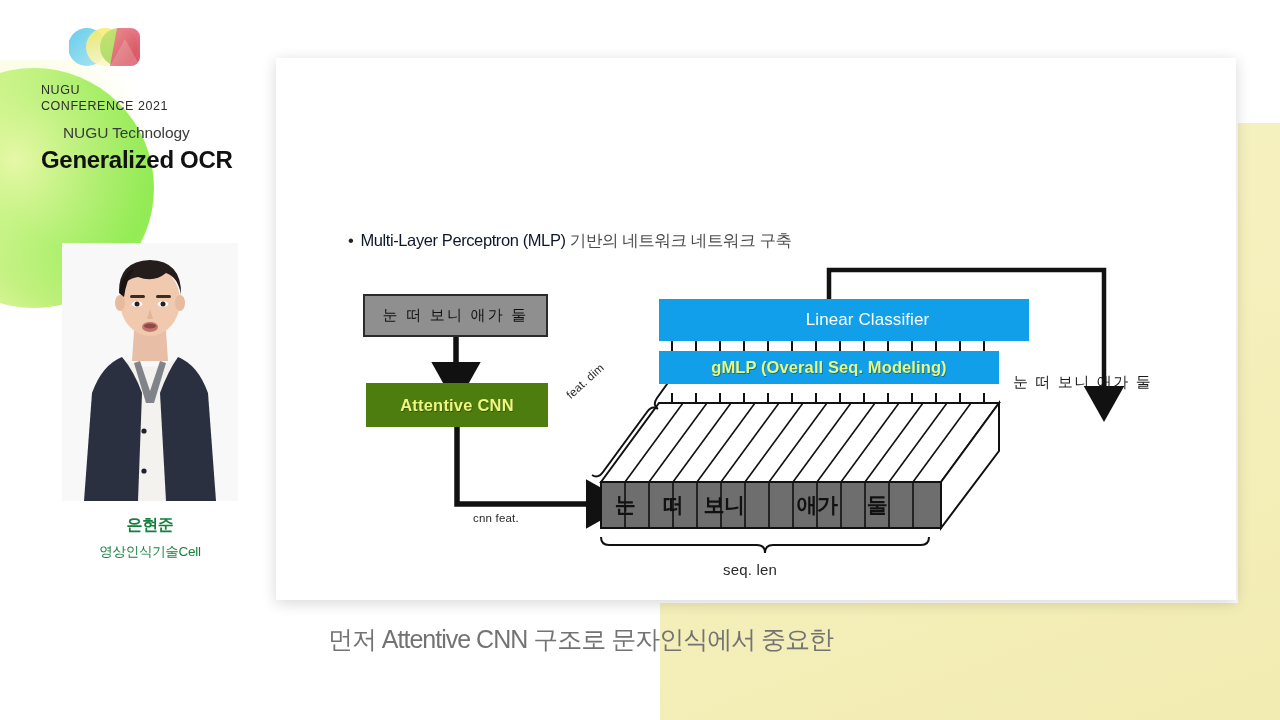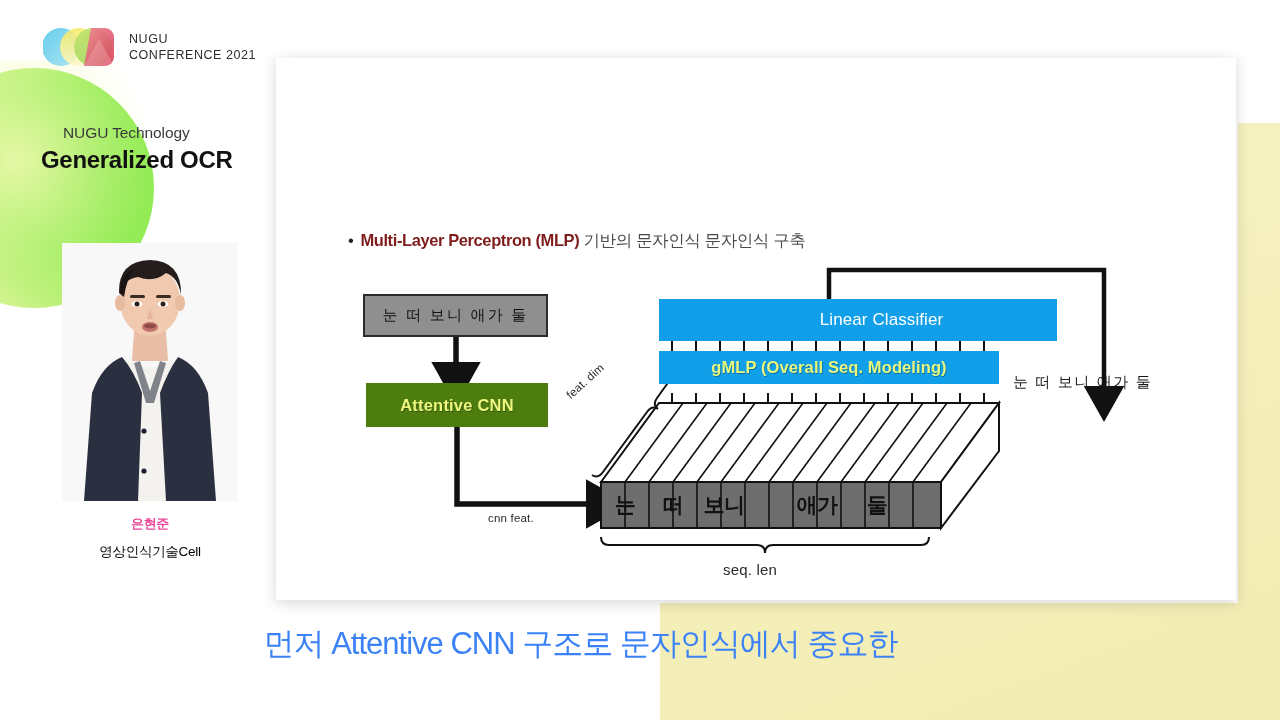--- a/index.html
+++ b/index.html
@@ -24,95 +24,95 @@
     border-radius:50%;
     background:radial-gradient(circle at 72% 42%, #8de84f 0%, #93ec55 38%, #bdf07a 62%, #e9f7a9 82%, #f7fbd8 95%, rgba(255,255,255,0) 100%);
     filter:blur(0.5px);
   }
   #bg-green-fade{
     position:absolute; left:-60px; top:60px; width:215px; height:250px;
     background:radial-gradient(ellipse at 35% 40%, rgba(245,250,180,.85) 0%, rgba(255,255,255,0) 70%);
   }
 
   
-  #brand-header{ position:absolute; left:41px; top:25px; display:flex; align-items:center; gap:13px; }
+  #brand-header{ position:absolute; left:41px; top:25px; display:flex; align-items:center; gap:13px;flex-direction:column; }
   #brand-logo{ width:75px; height:44px; position:relative; overflow:hidden; }
   #brand-logo svg{ display:block; }
   #brand-title-group{ line-height:1.28; }
   .brand-line{ font-size:12.5px; letter-spacing:.55px; color:#2d2d2d; font-weight:400; }
 
   #session-block{ position:absolute; left:41px; top:124px; }
   #session-category{ font-size:15.5px; color:#3a3a3a; letter-spacing:-.1px;margin-left:22px; }
   #session-title{ font-size:24px; font-weight:bold; color:#111; margin-top:4px; letter-spacing:-.3px; }
 
   
   #speaker-video{
     position:absolute; left:62px; top:243px; width:176px; height:258px;
     background:#f7f7f7; overflow:hidden;
   }
   #speaker-name{
     position:absolute; left:0; top:515px; width:300px; text-align:center;
-    font-size:13px; font-weight:bold; color:#ec4899; letter-spacing:-.3px;
+    font-size:16px; font-weight:bold; color:#15803d; letter-spacing:-.3px;
   }
   #speaker-team{
     position:absolute; left:0; top:543px; width:300px; text-align:center;
-    font-size:13.5px; color:#000000; letter-spacing:-.3px;
+    font-size:13.5px; color:#15803d; letter-spacing:-.3px;
   }
 
   
   #slide{
     position:absolute; left:276px; top:58px; width:960px; height:542px;
     background:#ffffff; box-shadow:0 3px 14px rgba(0,0,0,.16);
   }
   #slide-title{
     position:absolute; left:70px; top:60px;
     font-size:39px; font-weight:bold; color:#141414; letter-spacing:-1.2px;
   }
   #slide-bullet{
     position:absolute; left:72px; top:172px;
     font-size:16.5px; color:#4a4a4a; letter-spacing:-.4px; white-space:nowrap;
   }
   #slide-bullet .dot{ color:#222; margin-right:7px; }
-  #slide-bullet b{ color:#7f1d1d; font-weight:bold; }
+  #slide-bullet b{ color:#0f172a; font-weight:normal; }
 
   
   #diagram{ position:absolute; left:0; top:0; width:960px; height:542px; }
 
   .dgm-box{
     position:absolute; display:flex; align-items:center; justify-content:center;
     white-space:nowrap;
   }
   #box-input-text{
     left:87px; top:236px; width:185px; height:43px;
     background:#8f8f8f; border:2.5px solid #2b2b2b;
     font-size:15px; color:#111; letter-spacing:2.2px;
   }
   #box-attentive-cnn{
     left:90px; top:325px; width:182px; height:44px;
     background:#4d7c0f;
     font-size:16.5px; font-weight:bold; color:#edf77f; letter-spacing:.2px;
     text-shadow:.7px .7px 0 rgba(0,0,0,.35);
   }
   #box-linear-classifier{
-    left:383px; top:241px; width:398px; height:42px;
+    left:383px; top:241px; width:370px; height:42px;
     background:#109fe8;
     font-size:17px; color:#ffffff; letter-spacing:.1px;padding-left:47px;
   }
   #box-gmlp{
     left:383px; top:293px; width:340px; height:33px;
     background:#109fe8;
     font-size:16.5px; font-weight:bold; color:#e9f77c; letter-spacing:.1px;
     text-shadow:.7px .7px 0 rgba(0,0,0,.3);
   }
   #label-output-text{
     position:absolute; left:737px; top:315px;
     font-size:15px; color:#1a1a1a; letter-spacing:1.6px; white-space:nowrap;
   }
   #label-cnn-feat{
-    position:absolute; left:212px; top:454px;
+    position:absolute; left:197px; top:454px;
     font-size:11.5px; color:#2a2a2a; letter-spacing:.2px;
   }
   #label-seq-len{
     position:absolute; left:447px; top:503px;
     font-size:15px; color:#2a2a2a; letter-spacing:.2px;
   }
   #label-feat-dim{
     position:absolute; left:288px; top:334px;
     font-size:11.5px; color:#2a2a2a; letter-spacing:.2px;
     transform:rotate(-42deg); transform-origin:left top;
@@ -120,21 +120,21 @@
   
   .token{
     position:absolute; top:424px; height:46px;
     display:flex; align-items:center; justify-content:center;
     font-size:21px; font-weight:bold; color:#111; letter-spacing:-.5px;
   }
 
   
   #caption{
     position:absolute; left:0; top:623px; width:1161px; text-align:center;
-    font-size:31px; color:#3b82f6; letter-spacing:-1px;
+    font-size:25px; color:#737373; letter-spacing:-1px;
   }
 </style>
 </head>
 <body>
 
 <div id="bg-yellow-block"></div>
 <div id="bg-yellow-corner"></div>
 <div id="bg-green-circle"></div>
 <div id="bg-green-fade"></div>
 
@@ -221,21 +221,21 @@
     <ellipse cx="88" cy="83" rx="6" ry="2.6" fill="#8e4a46"></ellipse>
   </svg>
 </div>
 <div id="speaker-name">은현준</div>
 <div id="speaker-team">영상인식기술Cell</div>
 
 <div id="slide">
 
 
   <div id="slide-bullet">
-    <span class="dot">•</span><b>Multi-Layer Perceptron (MLP)</b><span> 기반의 문자인식 문자인식 구축</span>
+    <span class="dot">•</span><b>Multi-Layer Perceptron (MLP)</b><span> 기반의 네트워크 네트워크 구축</span>
   </div>
 
   <div id="diagram">
 
     <svg width="960" height="542" viewBox="0 0 960 542" style="position:absolute;left:0;top:0;">
       <defs>
         <marker id="ah" markerWidth="9" markerHeight="9" refX="2.2" refY="4.5" orient="auto">
           <path d="M0,0 L0,9 L8,4.5 Z" fill="#111"></path>
         </marker>
         <pattern id="hatch" width="26" height="26" patternUnits="userSpaceOnUse" patternTransform="rotate(0)">

